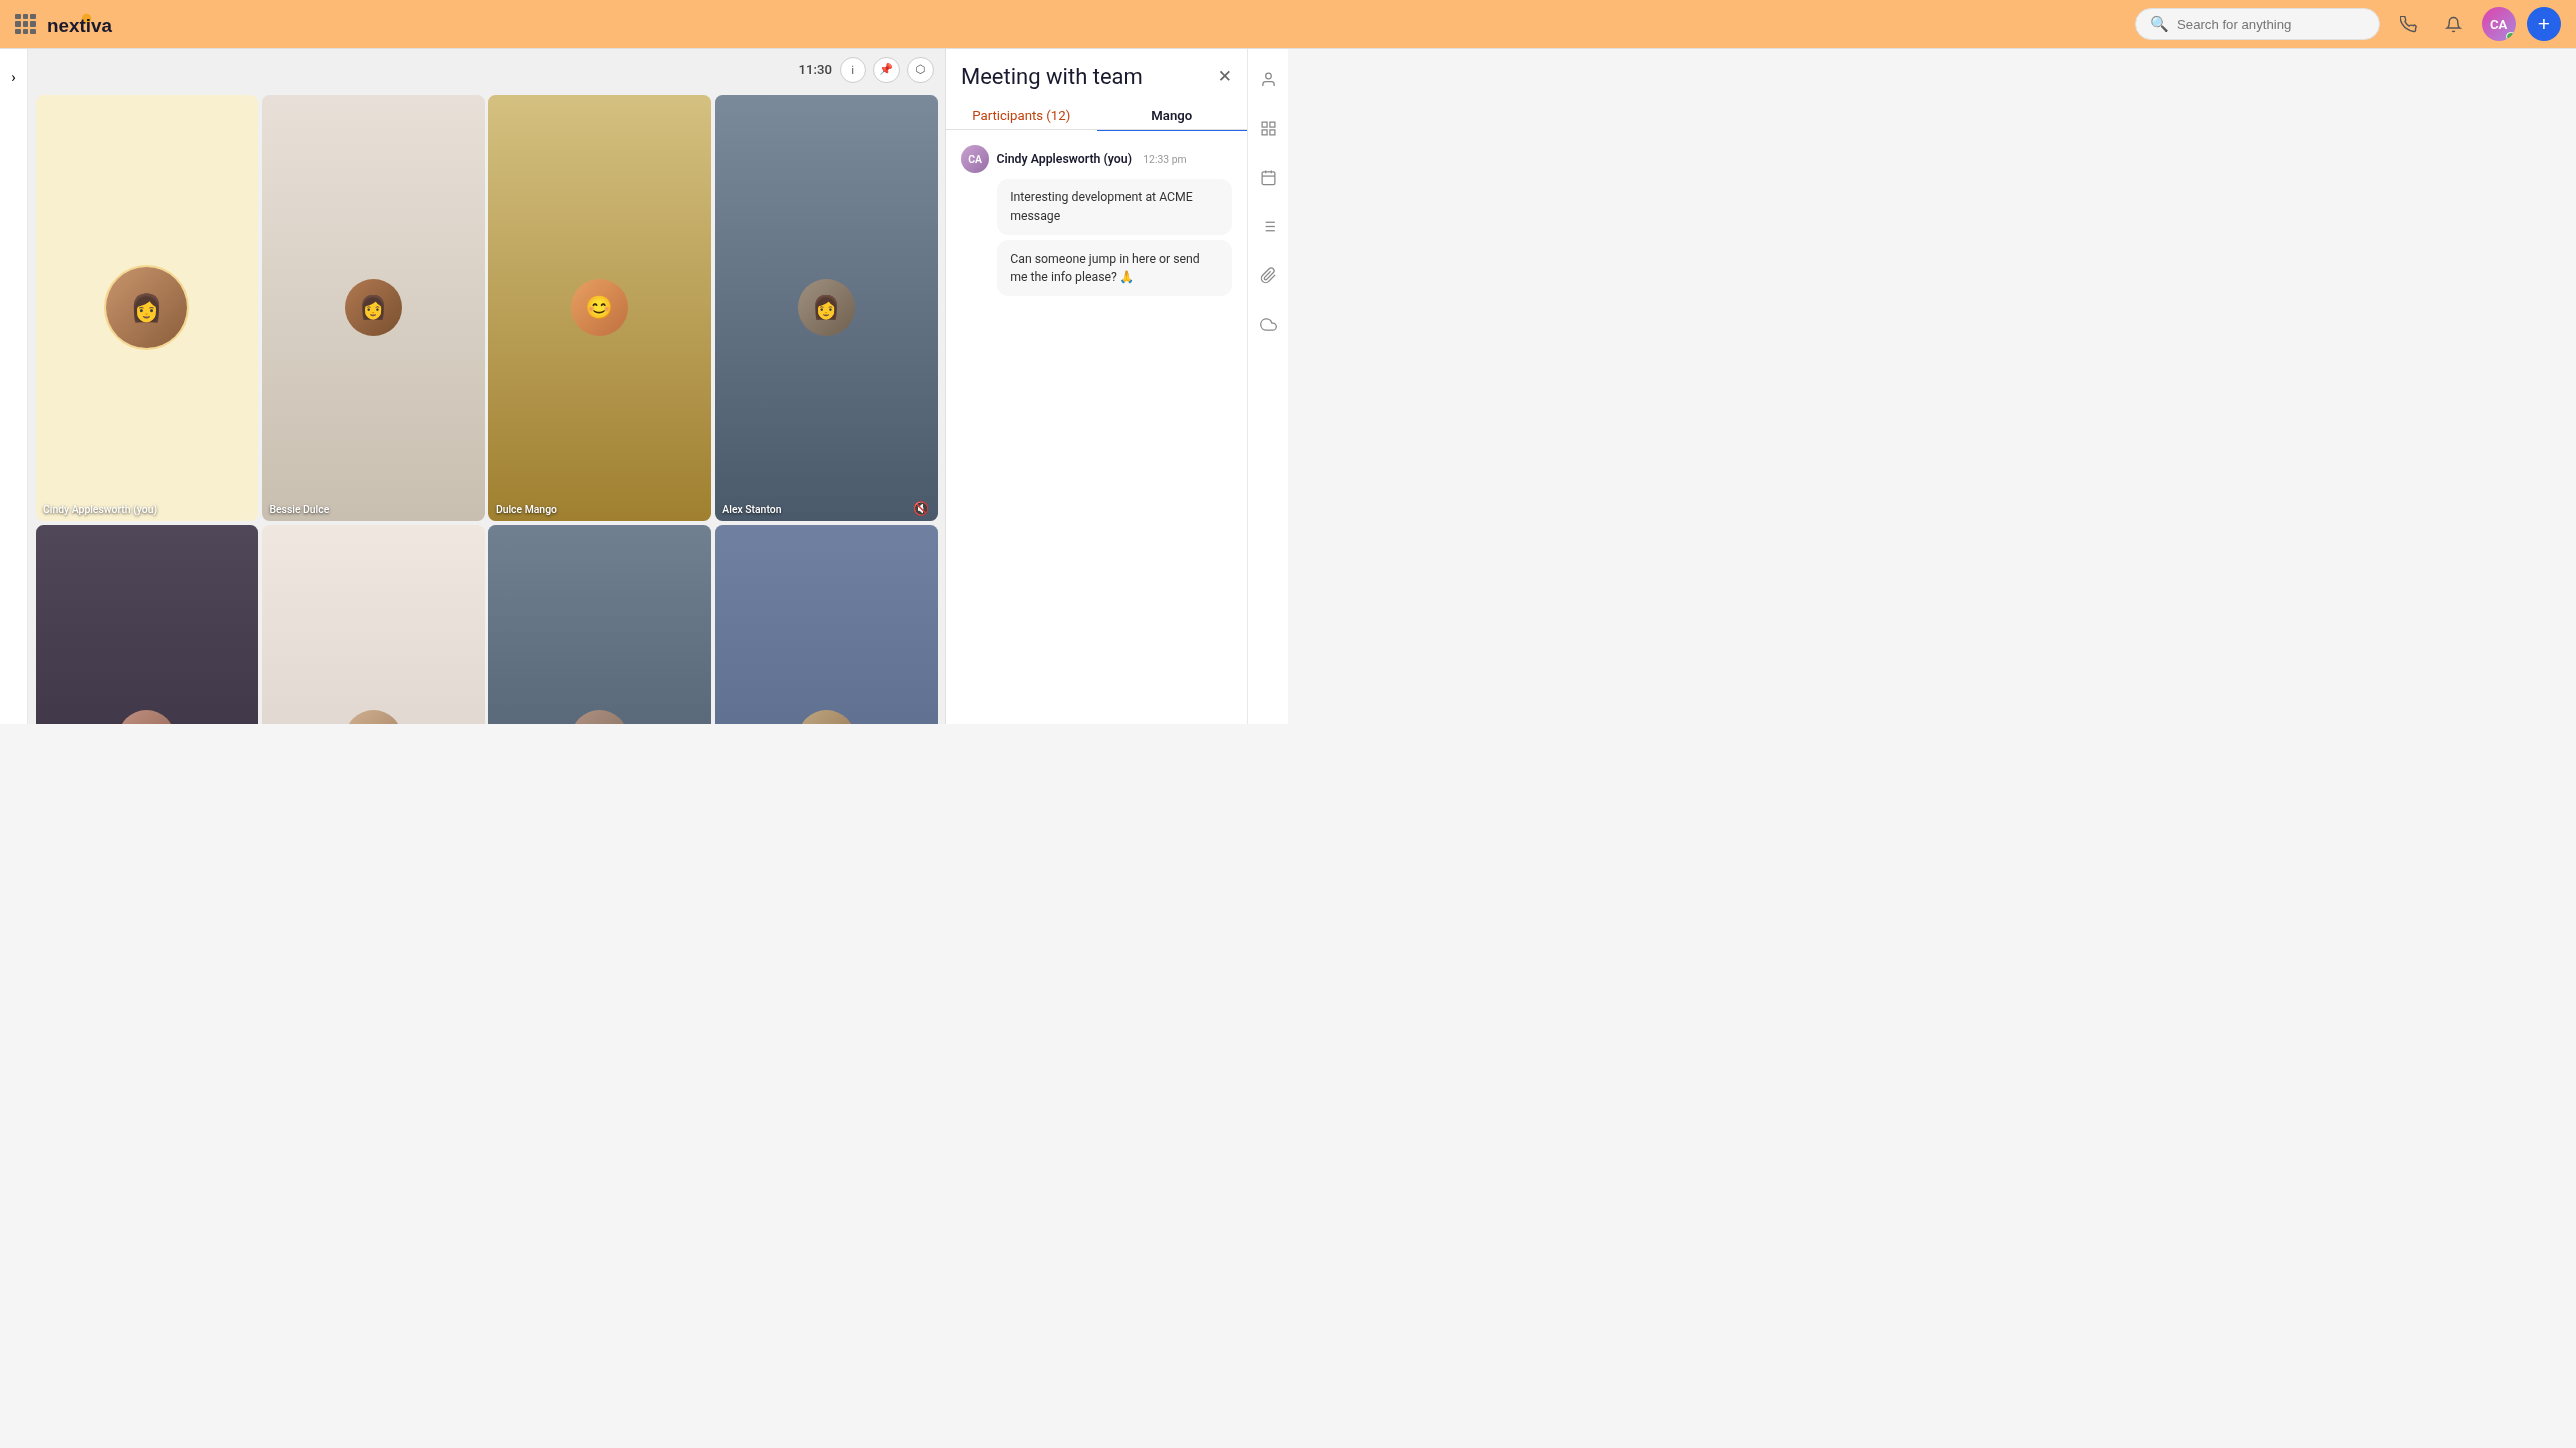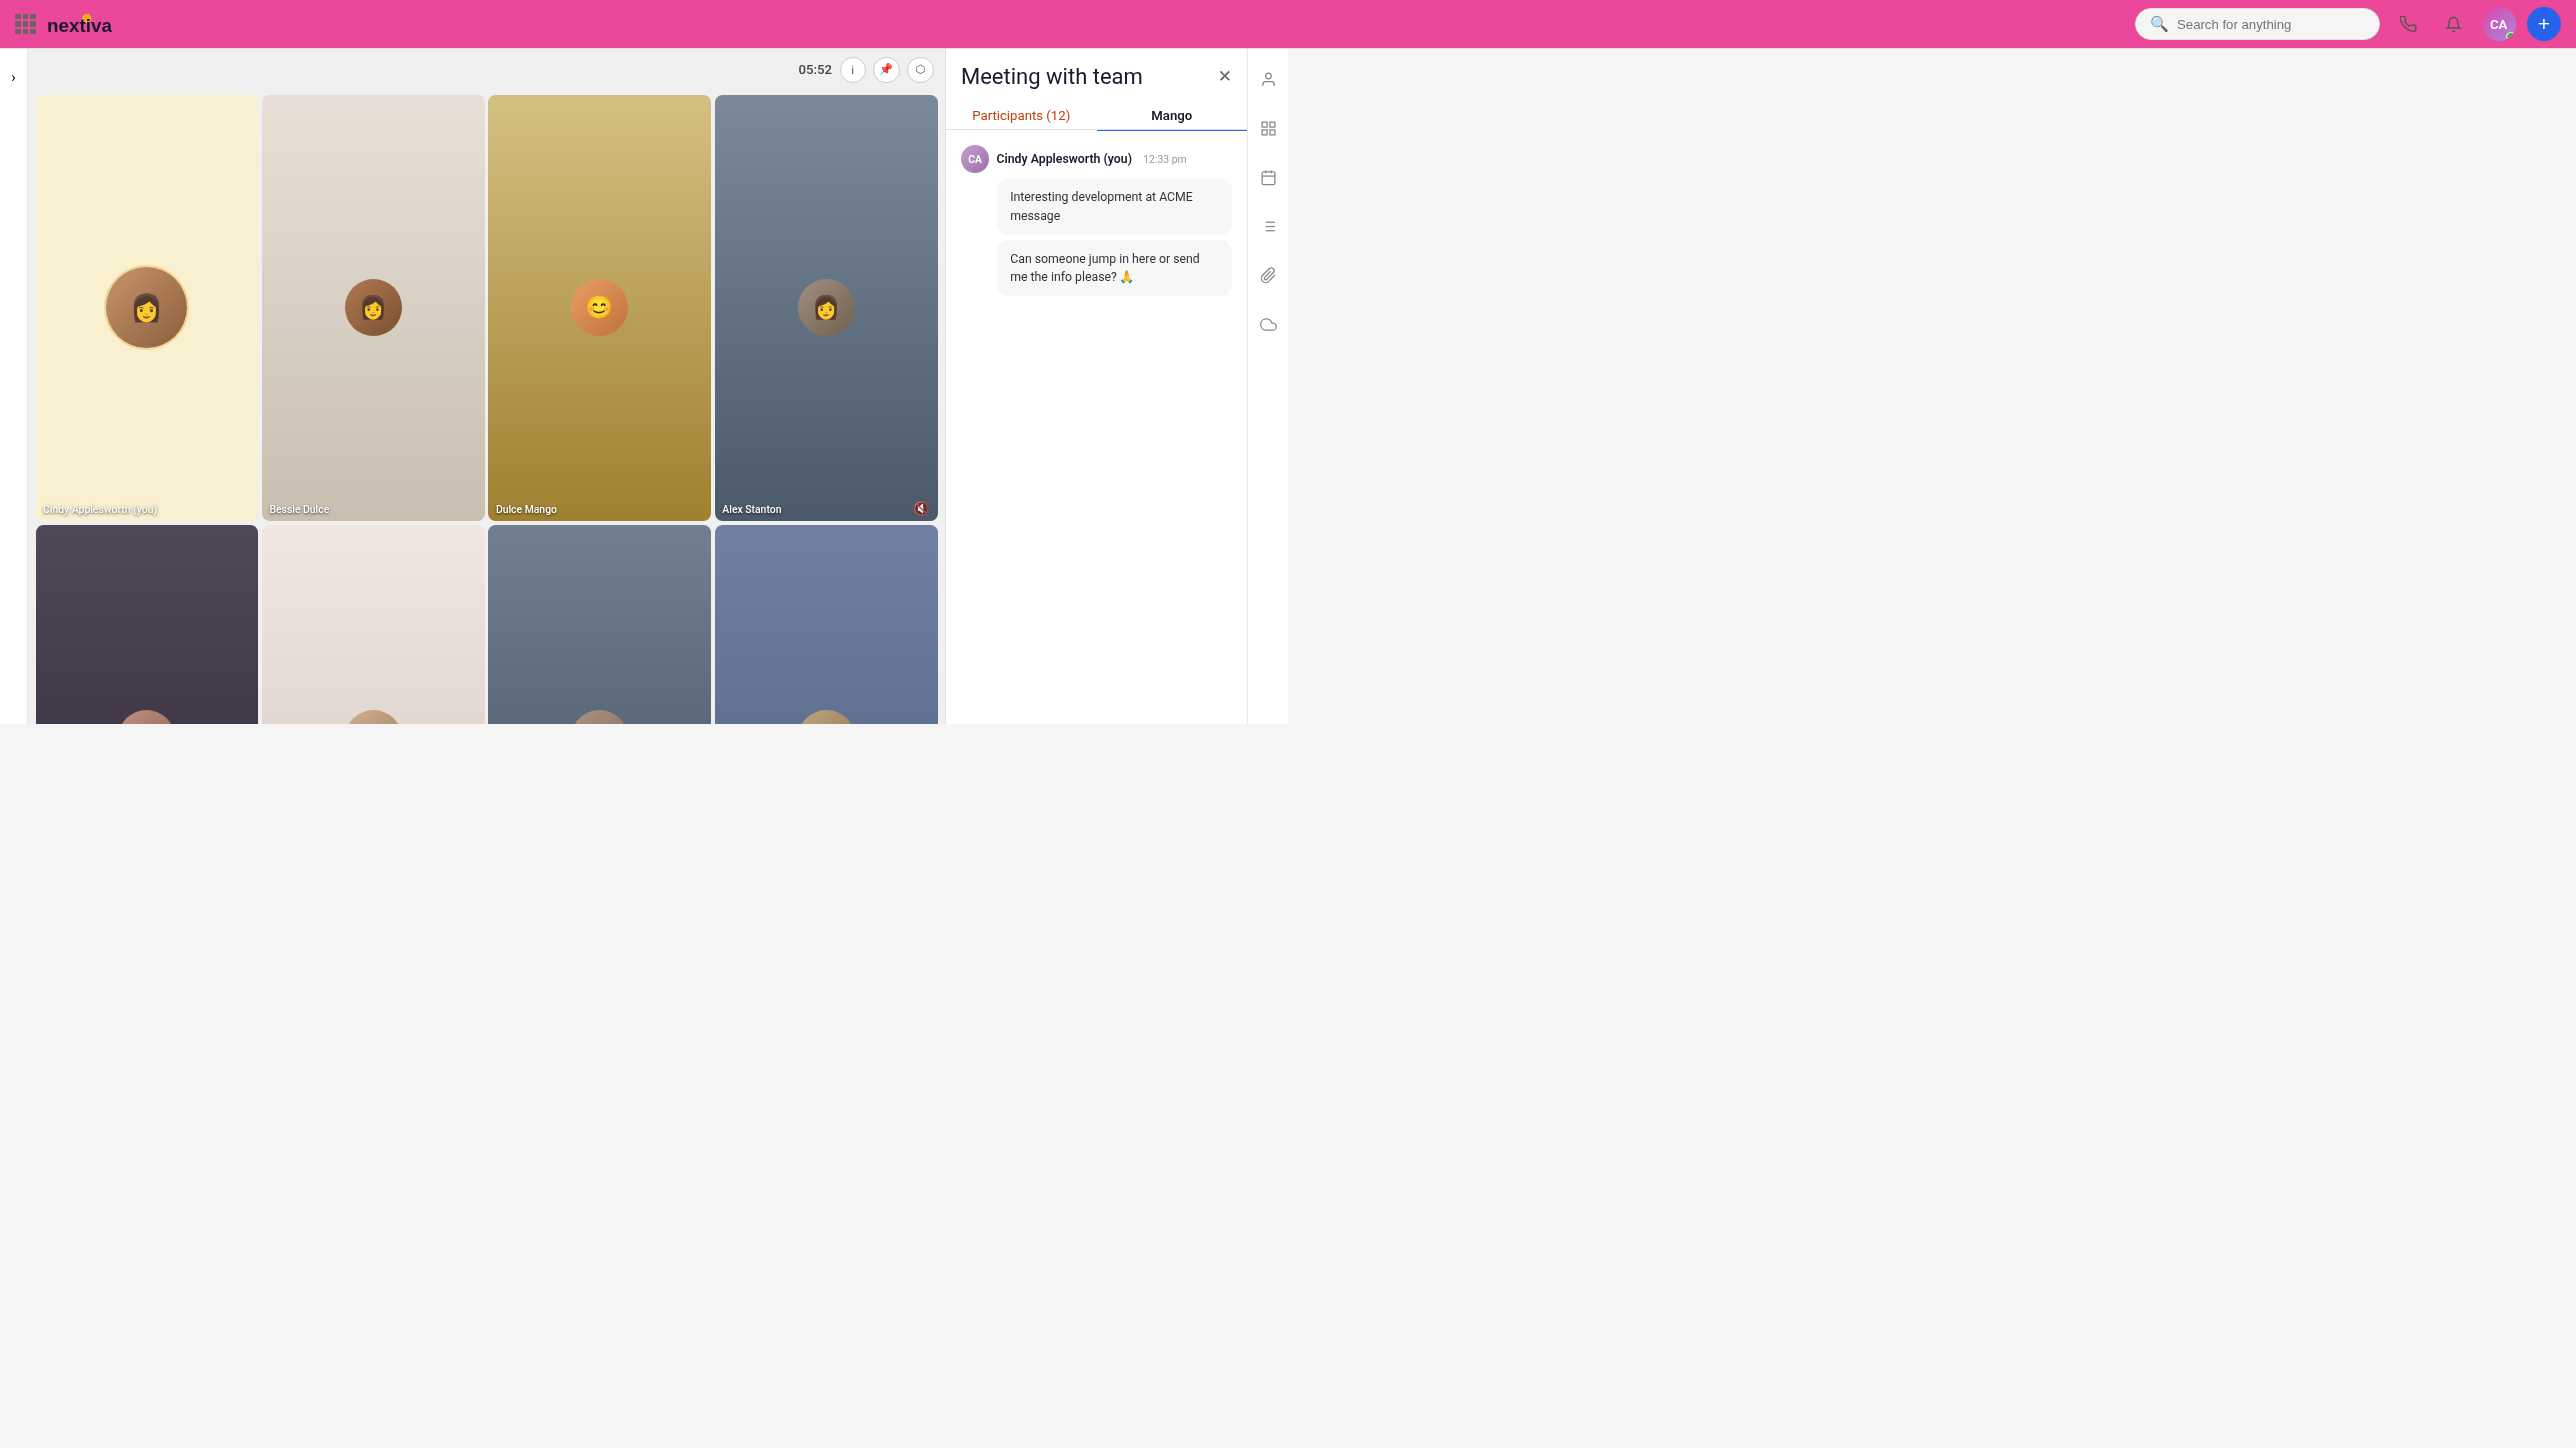--- a/index.html
+++ b/index.html
@@ -1,21 +1,21 @@
 <!DOCTYPE html>
 <html style="font-size:15px"><head>
   <meta charset="utf-8">
   <style>
     * { box-sizing: border-box; margin: 0; padding: 0; }
     body { font-family: -apple-system, BlinkMacSystemFont, 'Segoe UI', Roboto, sans-serif; background: #f5f5f5; width: 1288px; height: 724px; overflow: hidden; }
 
     
     .header {
       display: flex; align-items: center; justify-content: space-between;
-      background: #ec4899; padding: 0 15px; height: 49px;
+      background: #fdba74; padding: 0 15px; height: 49px;
       border-bottom: 0.9px solid #e0e0e0; position: fixed; top: 0; left: 0; right: 0; z-index: 100;
     }
     .header-left { display: flex; align-items: center; gap: 11.3px; }
     .grid-icon { display: grid; grid-template-columns: repeat(3,5.7px); gap: 1.9px; cursor: pointer; }
     .grid-dot { width: 5.7px; height: 5.7px; background: #666; border-radius: 0.9px; }
     .logo { display: flex; align-items: center; gap: 3.8px; }
     .header-right { display: flex; align-items: center; gap: 11.3px; }
     .search-bar {
       display: flex; align-items: center; gap: 7.5px;
       background: #f5f5f5; border: 0.9px solid #e0e0e0; border-radius: 19px;
@@ -197,21 +197,21 @@
 </header>
 
 <div class="main-layout">
 
   <div class="sidebar-toggle">
     <span>›</span>
   </div>
 
   <div class="video-area">
     <div class="video-toolbar">
-      <span class="time-display">05:52</span>
+      <span class="time-display">11:30</span>
       <button class="toolbar-icon">ℹ</button>
       <button class="toolbar-icon">📌</button>
       <button class="toolbar-icon">⬡</button>
     </div>
 
     <div class="video-grid">
 
       <div class="video-cell cell-self">
         <div class="participant-with-avatar">
           <div class="cell-avatar-wrapper">

